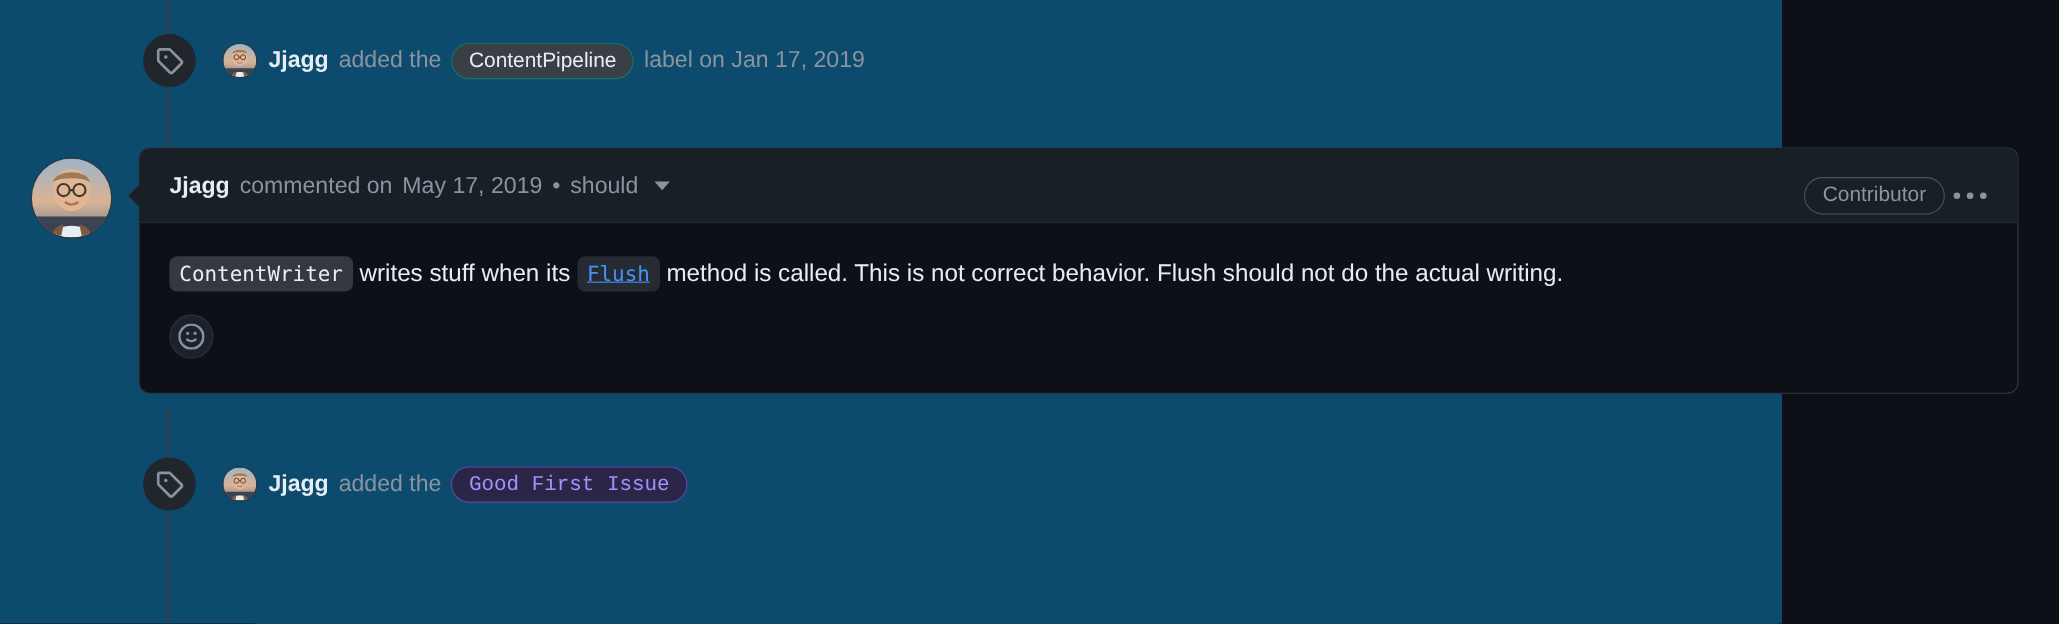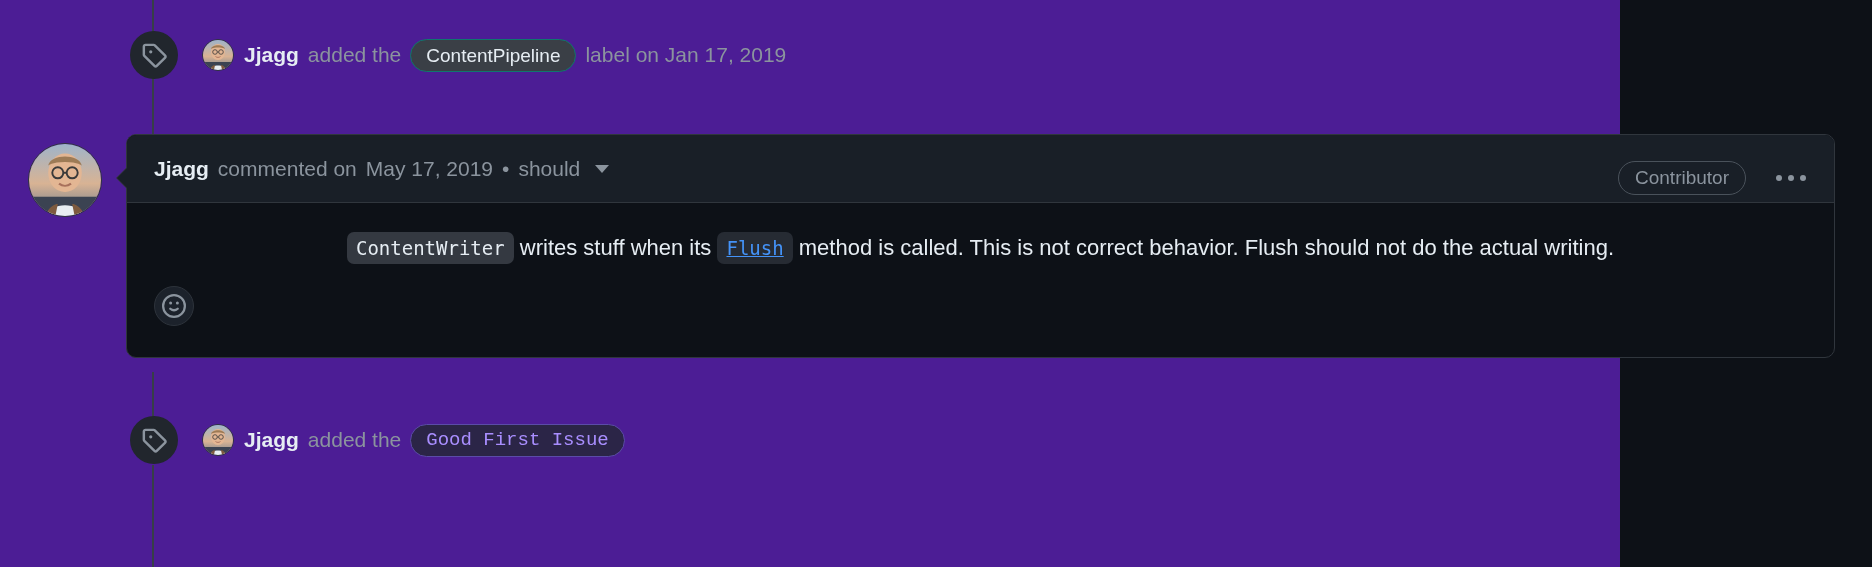--- a/index.html
+++ b/index.html
@@ -7,21 +7,21 @@
     width: 1872px;
     height: 567px;
     background: #0d1117;
     font-family: "Liberation Sans", sans-serif;
     overflow: hidden;
   }
   .page {
     position: relative;
     width: 1620px;
     height: 567px;
-    background: #4c1d95;
+    background: #0c4a6e;
   }
 
   
   .rail {
     position: absolute;
     left: 152px;
     width: 2px;
     background: #373e47;
   }
   .rail-top    { top: 0px;   height: 32px; }
@@ -155,21 +155,21 @@
     width: 0; height: 0;
     border-left: 7px solid transparent;
     border-right: 7px solid transparent;
     border-top: 8px solid #8b949e;
     margin-left: 6px;
   }
   .header-right {
     margin-left: auto;
     display: flex;
     align-items: center;
-    gap: 24px;
+    gap: 2px;
     margin-top: 19px;
   }
   .badge-contributor {
     display: inline-flex;
     align-items: center;
     height: 34px;
     padding: 0 16px;
     border: 1px solid #4a525b;
     border-radius: 17px;
     font-size: 19px;
@@ -188,21 +188,20 @@
     background: #8b949e;
     display: block;
   }
 
   .comment-body {
     padding: 28px 27px 0 27px;
     font-size: 22px;
     line-height: 1.5;
     color: #e6edf3;
     white-space: nowrap;
-    text-align: center;
   }
   code.inline {
     font-family: "DejaVu Sans Mono", monospace;
     font-size: 19px;
     background: #343941;
     border-radius: 7px;
     padding: 5px 9px;
   }
   code.inline.link {
     color: #4493f8;

